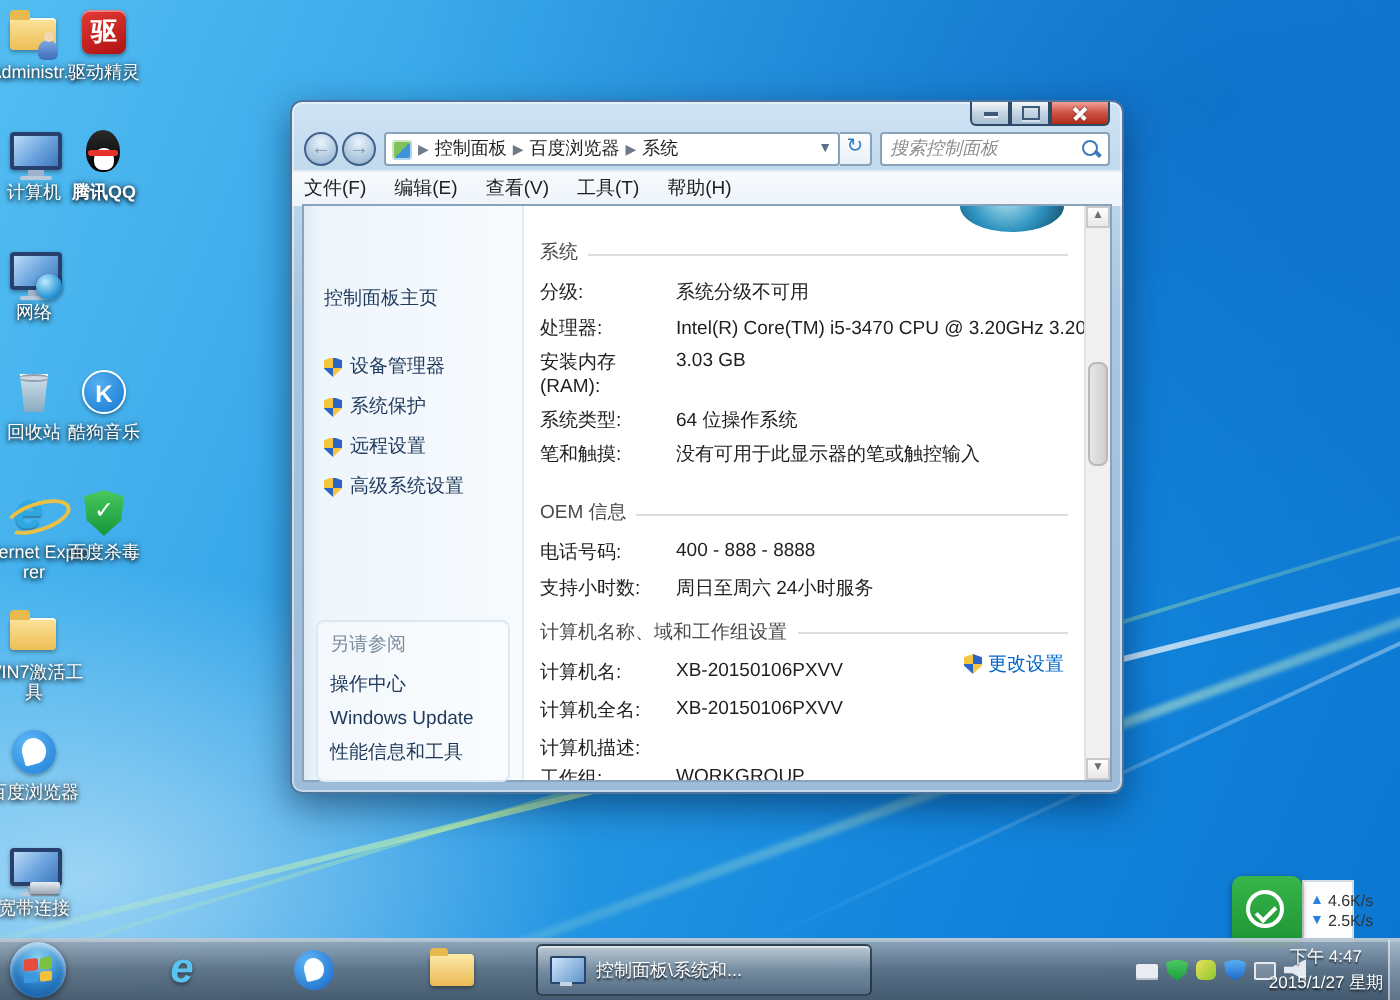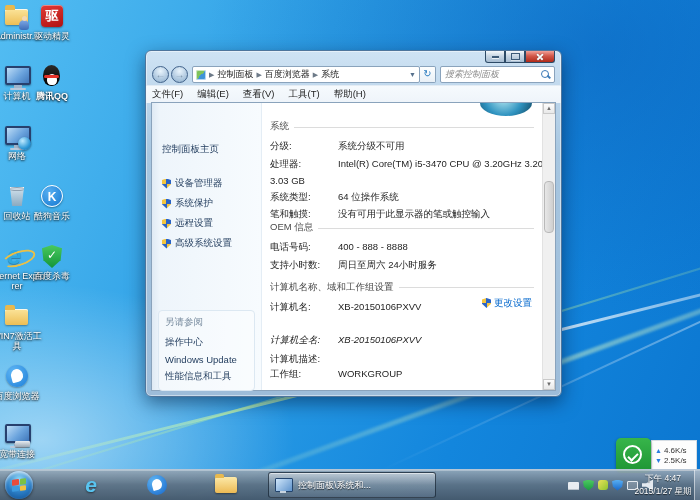--- a/index.html
+++ b/index.html
@@ -186,21 +186,21 @@
     text-shadow:0 1px 1px rgba(0,0,0,.7);}
   .showdesk{position:absolute;right:0;top:0;width:5px;height:30px;border-left:1px solid rgba(255,255,255,.5);
     background:linear-gradient(180deg,rgba(190,205,220,.5),rgba(120,140,160,.5));}
 
   
   .netw{position:absolute;left:616px;top:438px;display:flex;}
   .netw .ball{width:35px;height:35px;border-radius:5px;background:linear-gradient(180deg,#37b54a,#1d9434);
     box-shadow:0 1px 3px rgba(0,0,0,.4);position:relative;}
   .netw .ball::before{content:"";position:absolute;left:7px;top:7px;width:19px;height:19px;border:2.5px solid #fff;border-radius:50%;box-sizing:border-box;}
   .netw .ball::after{content:"";position:absolute;left:12px;top:15px;width:8px;height:4px;border-left:2.5px solid #fff;border-bottom:2.5px solid #fff;transform:rotate(-45deg);}
-  .netw .panel{width:46px;height:31px;margin-top:2px;background:#fdfdfd;border:1px solid #d5dde4;box-sizing:border-box;
+  .netw .panel{width:26px;height:31px;margin-top:2px;background:#fdfdfd;border:1px solid #d5dde4;box-sizing:border-box;
     font-size:8px;color:#333;display:flex;flex-direction:column;justify-content:center;padding-left:3px;gap:1px;}
   .netw .panel .r{display:flex;align-items:center;gap:2px;white-space:nowrap;}
   .netw .arr{color:#2a7de1;font-size:7px;}
 </style>
 </head>
 <body>
 
 <div class="desktop">
   <div class="beam b1"></div>
   <div class="beam b2"></div>
@@ -362,32 +362,33 @@
         </div>
         <div class="row" style="margin-top:7px;">
           <span class="lab">分级:</span>
           <span class="val lnk">系统分级不可用</span>
         </div>
         <div class="row">
           <span class="lab">处理器:</span>
           <span class="val">Intel(R) Core(TM) i5-3470 CPU @ 3.20GHz  3.20 GHz  (2 处理器)</span>
         </div>
         <div class="row">
+          <span class="lab">安装内存(RAM):</span>
           <span class="val">3.03 GB</span>
         </div>
         <div class="row">
           <span class="lab">系统类型:</span>
           <span class="val">64 位操作系统</span>
         </div>
         <div class="row">
           <span class="lab">笔和触摸:</span>
           <span class="val">没有可用于此显示器的笔或触控输入</span>
         </div>
 
-        <div class="sechdr" style="margin-top:0;">
+        <div class="sechdr" style="margin-top:16px;">
           <span>OEM 信息</span>
             <span class="rule"></span>
         </div>
         <div class="row" style="margin-top:7px;">
           <span class="lab">电话号码:</span>
           <span class="val">400 - 888 - 8888</span>
         </div>
         <div class="row">
           <span class="lab">支持小时数:</span>
           <span class="val">周日至周六  24小时服务</span>
@@ -399,21 +400,21 @@
               <span class="rule"></span>
           </div>
           <div class="chg">
             <span class="uac"></span>
             <span class="lnk">更改设置</span>
           </div>
           <div class="row" style="margin-top:7px;">
             <span class="lab">计算机名:</span>
             <span class="val">XB-20150106PXVV</span>
           </div>
-          <div class="row" style="margin-top:20px;font-style:italic;">
+          <div class="row" style="margin-top:6px;">
             <span class="lab">计算机全名:</span>
             <span class="val">XB-20150106PXVV</span>
           </div>
           <div class="row" style="margin-top:6px;">
             <span class="lab">计算机描述:</span>
             <span class="val"></span>
           </div>
           <div class="row" style="margin-top:2px;">
             <span class="lab">工作组:</span>
             <span class="val">WORKGROUP</span>

